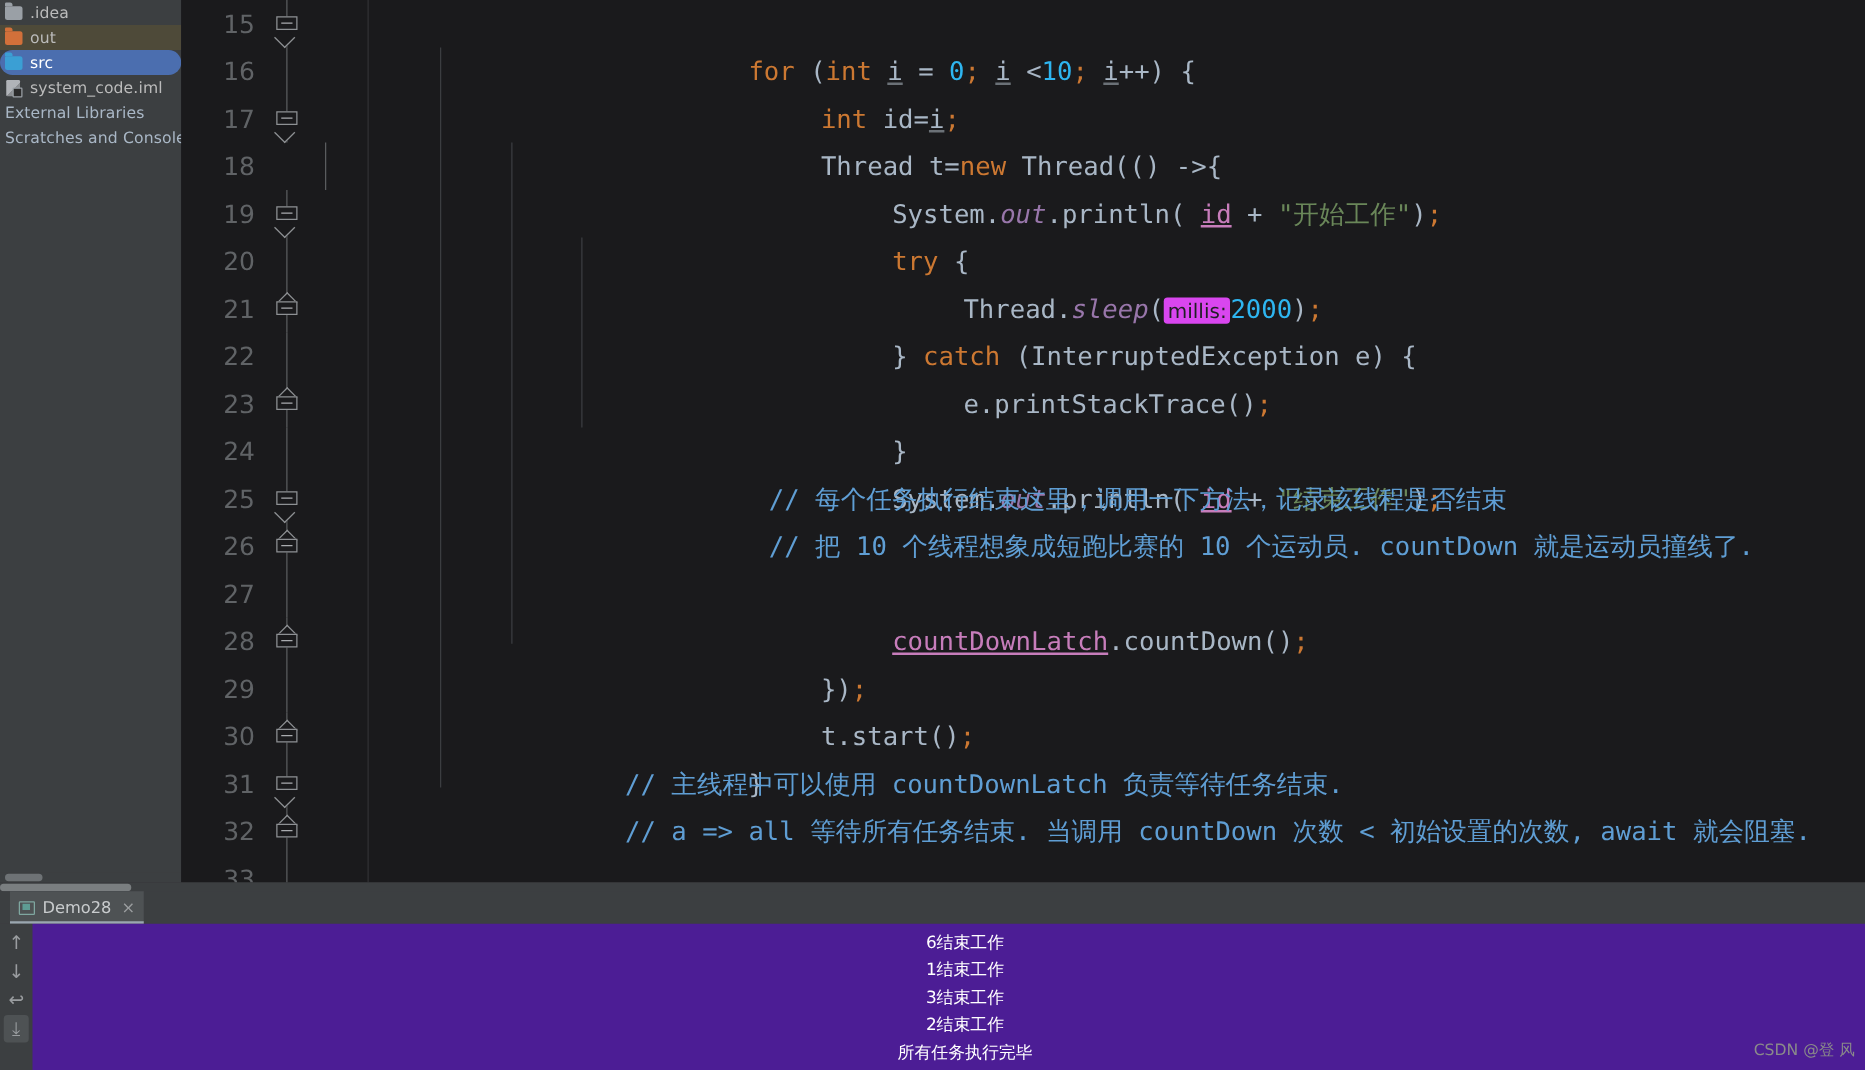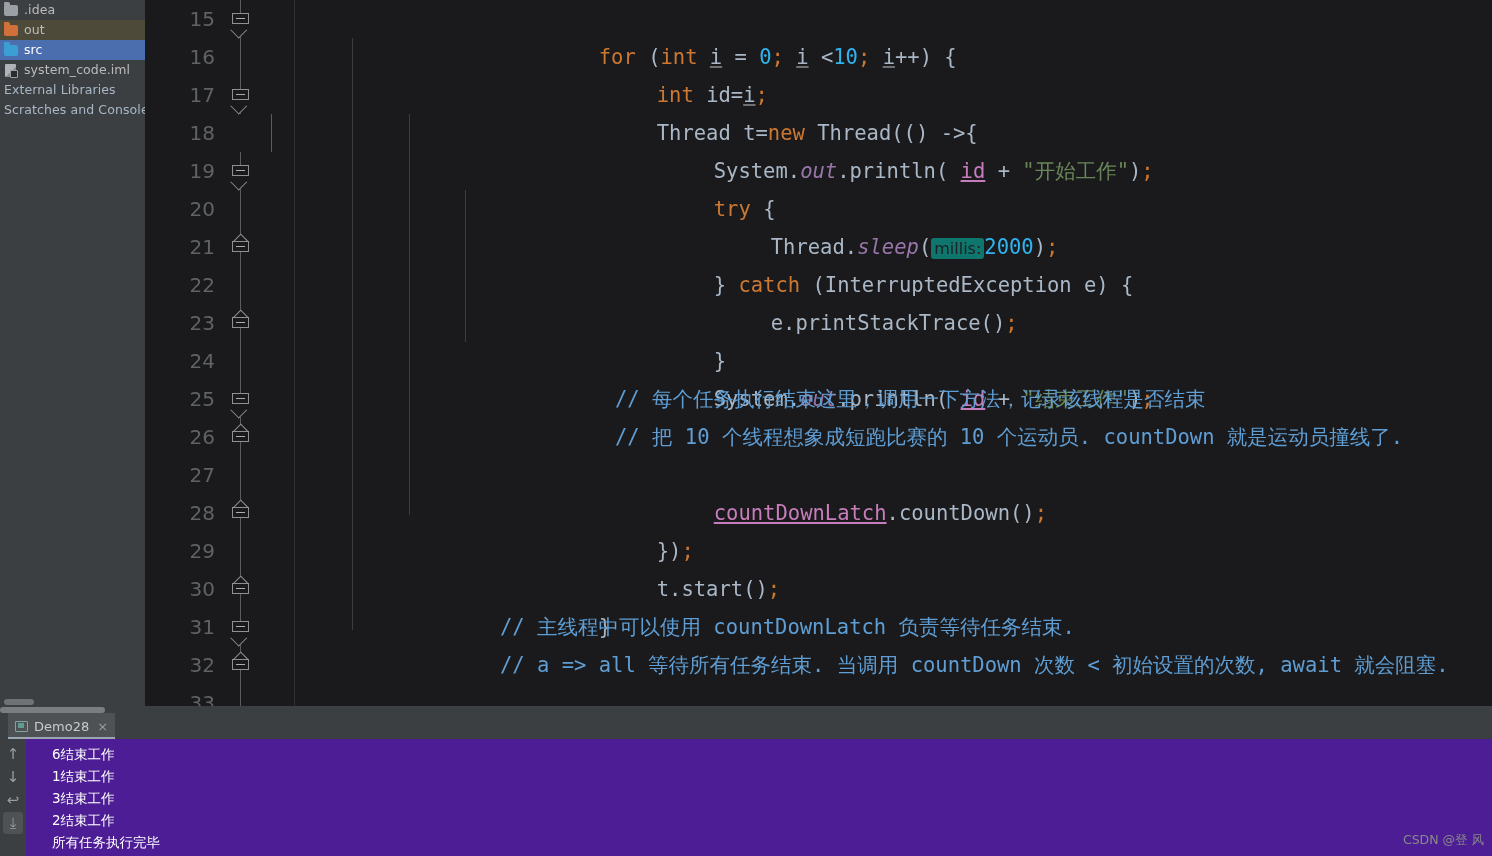--- a/index.html
+++ b/index.html
@@ -16,21 +16,21 @@
   #sidebar {
     position: absolute; left: 0; top: 0; width: 145px; height: 706px;
     background: #3c3f41; color: #bbbbbb;
     font-size: 12.5px; overflow: hidden;
   }
   .tree-row {
     height: 20px; line-height: 20px;
     display: flex; align-items: center;
     padding-left: 4px; white-space: nowrap;
   }
-  .tree-row.selected { background: #4b6eaf; color: #ffffff; }
+  .tree-row.selected { background: #4b6eaf; color: #ffffff; border-radius: 10px; }
   .tree-row.out-row  { background: #4e4a39; }
   .tree-label { margin-left: 5px; font-size: 12.5px; letter-spacing: .1px; }
   .tree-row.plain { padding-left: 4px; }
 
   .ico { width: 15px; height: 15px; position: relative; flex: 0 0 15px; }
   .folder { width: 14px; height: 11px; border-radius: 1px 2px 2px 2px; position:absolute; top:2px; left:0;}
   .folder:before {
     content:""; position:absolute; top:-2.5px; left:0;
     width:6px; height:3px; border-radius:1px 2px 0 0;
     background: inherit;
@@ -56,21 +56,21 @@
     position:absolute; left:4px; top:1px; width:30px; height:6px;
     background:#6e7275; border-radius:3px;
   }
 
   
   #editor {
     position:absolute; left:145px; top:0; right:0; height:706px;
     background:#1a1a1c; overflow:hidden;
   }
   #gutter {
-    position:absolute; left:16px; top:0; width:150px; height:706px;
+    position:absolute; left:5px; top:0; width:150px; height:706px;
     background:#1a1a1c;
   }
   #gutter-sep {
     position:absolute; left:149px; top:0; width:1px; height:706px; background:#303133;
   }
   .gline {
     position:absolute; left:0; width:150px; height:38px;
     display:flex; align-items:center;
   }
   .lnum {
@@ -126,28 +126,29 @@
   .kw   { color:#cc7832; }
   .num  { color:#2eb5f0; }
   .str  { color:#6a8759; }
   .cmt  { color:#5f9ed4;text-align:right; }
   .fld  { color:#9876aa; font-style:italic; }
   .var  { color:#a9b7c6; text-decoration:underline; text-decoration-color:#6b7177; }
   .varp { color:#c77dbb; text-decoration:underline; text-decoration-color:#c77dbb; }
   .sem  { color:#cc7832; }
   .plain{ color:#a9b7c6; }
   .hint {
-    background:#0f766e; color:#1e1f22; border-radius:3px;
+    background:#d946ef; color:#1e1f22; border-radius:3px;
     padding:1px 3px; font-size:16px; font-family:"DejaVu Sans","Liberation Sans",sans-serif;
   }
 
   
   #runpanel {
     position:absolute; left:0; top:706px; width:1492px; height:150px;
     background:#3c3f41;
+    text-align:center;
   }
   #tabscroll {
     position:absolute; left:0; top:0; width:1492px; height:7px; background:#3c3f41;
   }
   #tabscroll .thumb {
     position:absolute; left:0; top:1px; width:105px; height:6px;
     background:#7a7e80; border-radius:3px;
   }
   #tabbar {
     position:absolute; left:0; top:7px; width:1492px; height:26px; background:#3c3f41;

